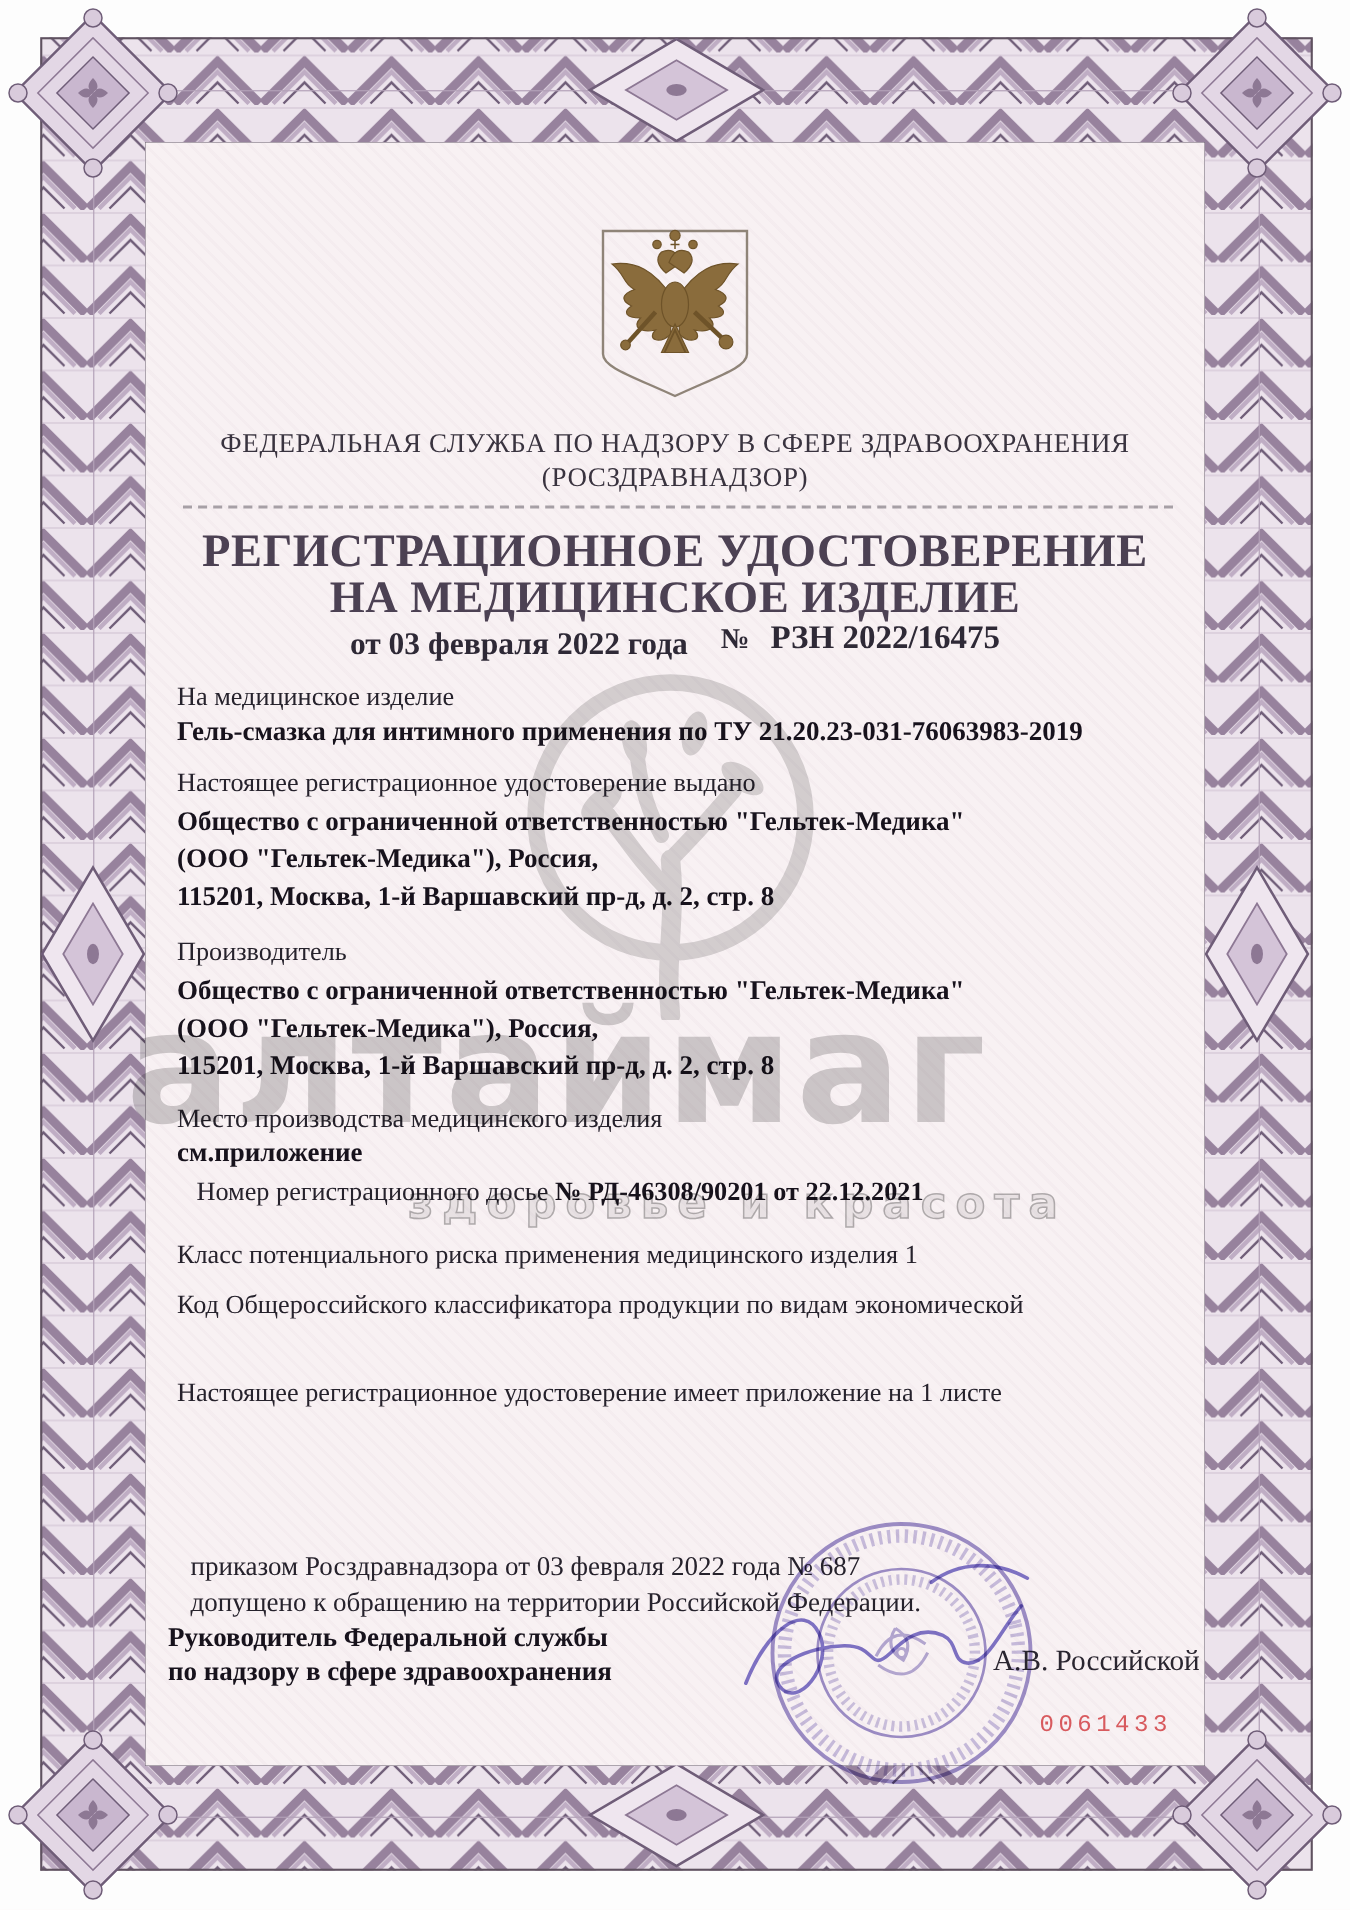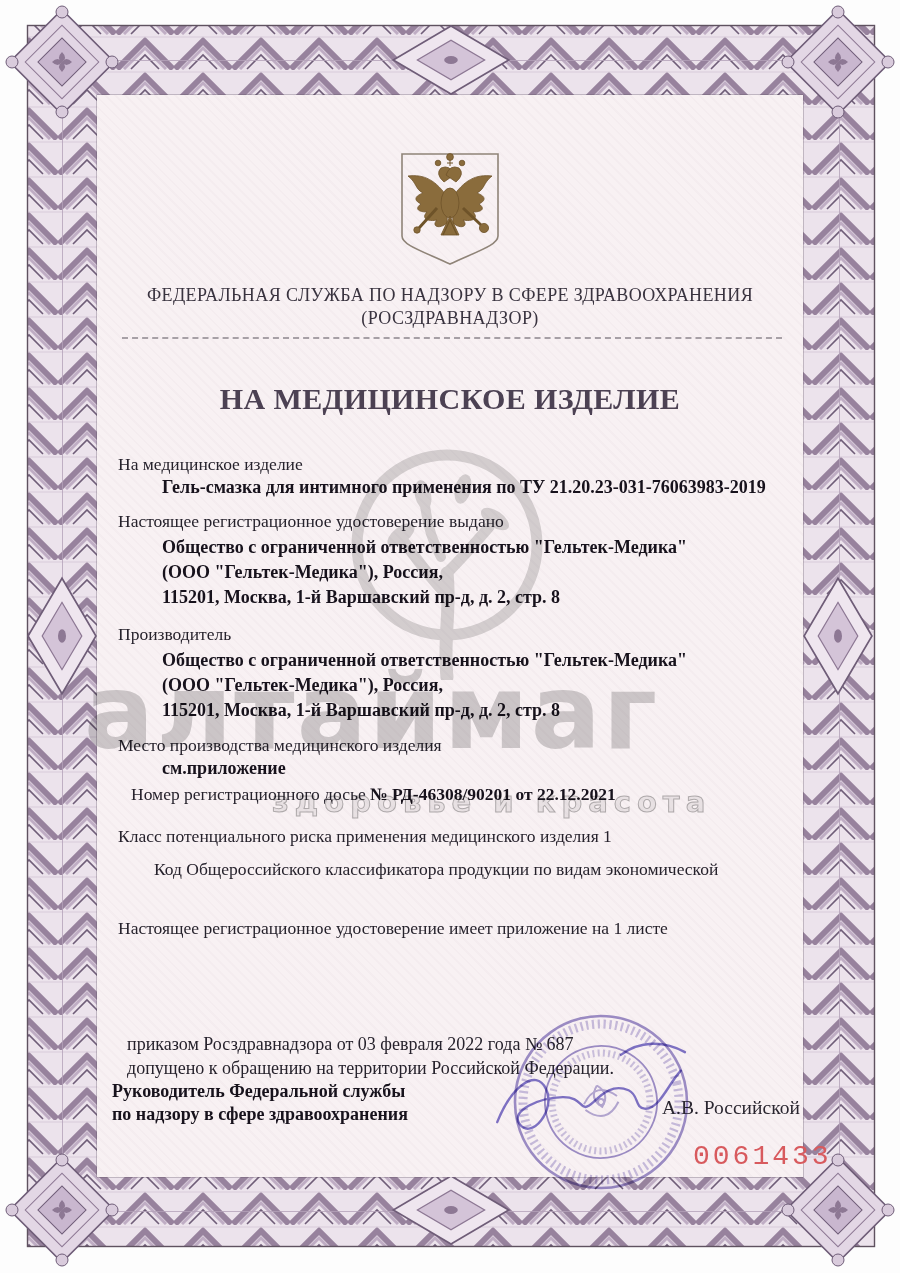--- a/index.html
+++ b/index.html
@@ -12,27 +12,27 @@
   .ctr{left:100px;width:700px;text-align:center;}
   .hdr{font-size:18px;letter-spacing:.4px;color:#39333f;}
   .crease{border-top:2px dashed rgba(85,80,90,.5);height:0;}
   .title1{font-size:31px;font-weight:bold;color:#4c4153;letter-spacing:.4px;}
   .title2{font-size:30px;font-weight:bold;color:#4c4153;letter-spacing:.4px;}
   .dateline{color:#2e2936;}
   .dateline .d{font-size:21px;font-weight:bold;}
   .dateline .ns{font-size:19px;font-weight:bold;display:inline-block;transform:translateY(-4px);margin-left:18px;}
   .dateline .num{font-size:22px;font-weight:bold;display:inline-block;transform:translateY(-4px);margin-left:10px;}
   .lbl{left:118px;width:660px;font-size:17.5px;color:#26222c;}
-  .val{left:118px;width:660px;font-size:18px;font-weight:bold;color:#17121c;margin-left:44px;}
+  .val{left:118px;width:660px;font-size:18px;font-weight:bold;color:#17121c;}
   .blk{line-height:24.8px;}
   .mix b{font-weight:bold;color:#17121c;}
   .order{left:127px;width:560px;font-size:18px;color:#26222c;line-height:23.5px;}
   .signer{left:112px;width:420px;font-size:18px;font-weight:bold;color:#17121c;line-height:23px;}
   .name{left:662px;width:200px;font-size:19.5px;color:#2a2630;}
-  .serial{left:693px;font-family:"Liberation Mono",monospace;font-size:28px;letter-spacing:3px;color:#d85a5e;z-index:4;}
+  .serial{left:693px;font-family:"Liberation Mono",monospace;font-size:16px;letter-spacing:3px;color:#d85a5e;z-index:4;}
   .wm{z-index:3;pointer-events:none;mix-blend-mode:multiply;}
   .wm-word{left:84px;top:660px;font-family:"DejaVu Sans",sans-serif;font-weight:bold;font-size:104px;
            letter-spacing:2px;color:#8c8c8c;opacity:.40;line-height:1;}
   .wm-tag{left:272px;top:788px;font-family:"DejaVu Sans",sans-serif;font-weight:bold;font-size:29px;letter-spacing:6px;
           color:rgba(150,150,150,0.18);-webkit-text-stroke:1px rgba(140,140,140,.75);opacity:.85;line-height:1;}
   .stamp{z-index:4;mix-blend-mode:multiply;}
 </style>
 </head>
 <body>
 
@@ -99,21 +99,27 @@
       <circle cx="54" cy="7" r="3.4"></circle>
       <path d="M54,10 V16 M51,13 H57" stroke-width="1" fill="none"></path>
     </g>
   </svg>
 
   <div class="abs ctr hdr" style="top:285px;">ФЕДЕРАЛЬНАЯ СЛУЖБА ПО НАДЗОРУ В СФЕРЕ ЗДРАВООХРАНЕНИЯ</div>
   <div class="abs ctr hdr" style="top:308px;">(РОСЗДРАВНАДЗОР)</div>
 
   <div class="abs crease" style="left:122px;top:337px;width:660px;"></div>
 
+  <div class="abs ctr title1" style="top:349px;">РЕГИСТРАЦИОННОЕ УДОСТОВЕРЕНИЕ</div>
   <div class="abs ctr title2" style="top:382px;">НА МЕДИЦИНСКОЕ ИЗДЕЛИЕ</div>
+  <div class="abs ctr dateline" style="top:416px;">
+    <span class="d">от  03 февраля 2022 года</span>
+    <span class="ns">№</span>
+    <span class="num">РЗН 2022/16475</span>
+  </div>
 
   <div class="abs lbl" style="top:454px;">На медицинское изделие</div>
   <div class="abs val" style="top:477px;">Гель-смазка для интимного применения по ТУ 21.20.23-031-76063983-2019</div>
 
   <div class="abs lbl" style="top:511px;">Настоящее регистрационное удостоверение выдано</div>
   <div class="abs val blk" style="top:535px;">
     <div>Общество с ограниченной ответственностью "Гельтек-Медика"</div>
     <div>(ООО "Гельтек-Медика"), Россия,</div>
     <div>115201, Москва, 1-й Варшавский пр-д, д. 2, стр. 8</div>
   </div>
@@ -127,21 +133,21 @@
 
   <div class="abs val" style="top:758px;">см.приложение</div>
   <div class="abs lbl" style="top:735px;">Место производства медицинского изделия</div>
 
   <div class="abs lbl mix" style="top:784px;margin-left:13px;">
     <span>Номер регистрационного досье </span><b>№ РД-46308/90201 от 22.12.2021</b>
   </div>
 
   <div class="abs lbl" style="top:826px;">Класс потенциального риска применения медицинского изделия 1</div>
 
-  <div class="abs lbl" style="top:859px;margin-left:36px;">Код Общероссийского классификатора продукции по видам экономической</div>
+  <div class="abs lbl" style="top:859px;">Код Общероссийского классификатора продукции по видам экономической</div>
 
   <div class="abs lbl" style="top:918px;">Настоящее регистрационное удостоверение имеет приложение на 1 листе</div>
 
   <div class="abs order" style="top:1033px;">приказом Росздравнадзора от 03 февраля 2022 года № 687</div>
   <div class="abs order" style="top:1057px;">допущено к обращению на территории Российской Федерации.</div>
   <div class="abs signer" style="top:1080px;">Руководитель Федеральной службы</div>
   <div class="abs signer" style="top:1103px;">по надзору в сфере здравоохранения</div>
   <div class="abs name" style="top:1097px;">А.В. Российской</div>
   <div class="abs serial" style="top:1141px;">0061433</div>
 

